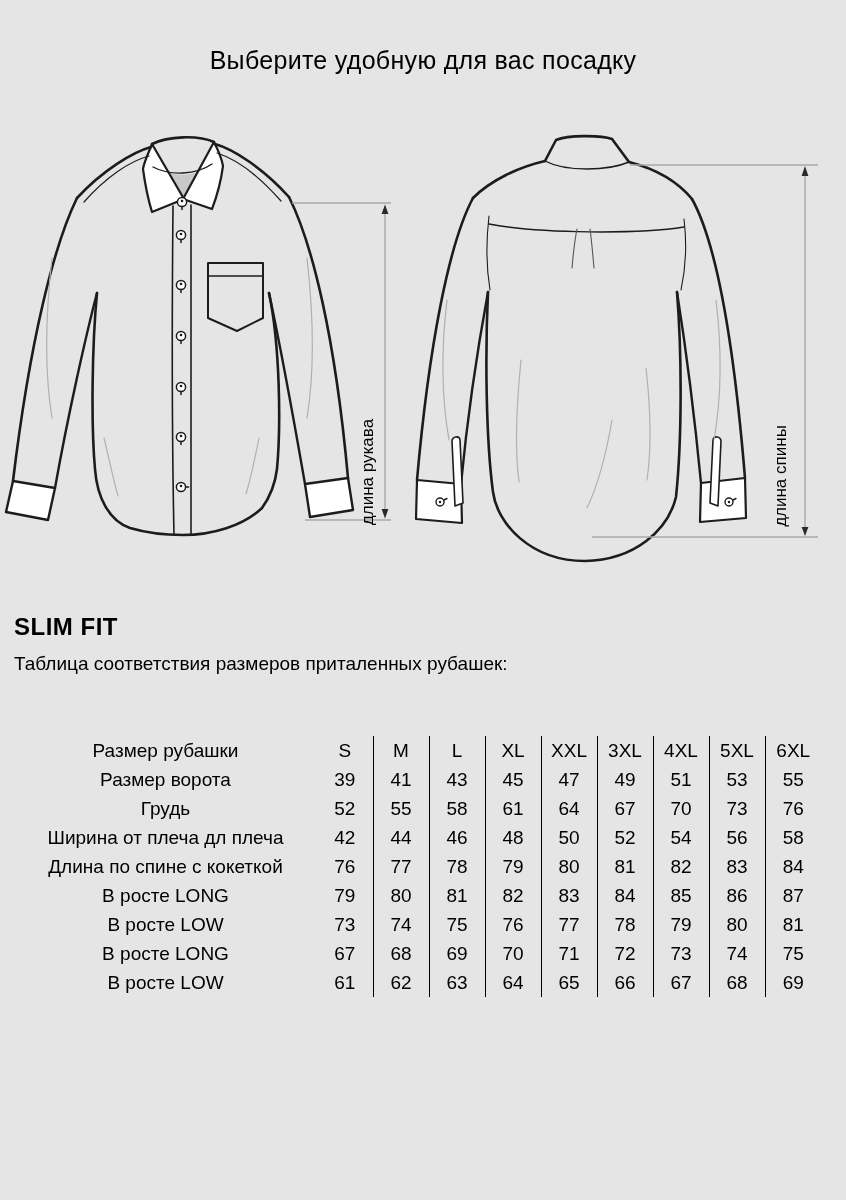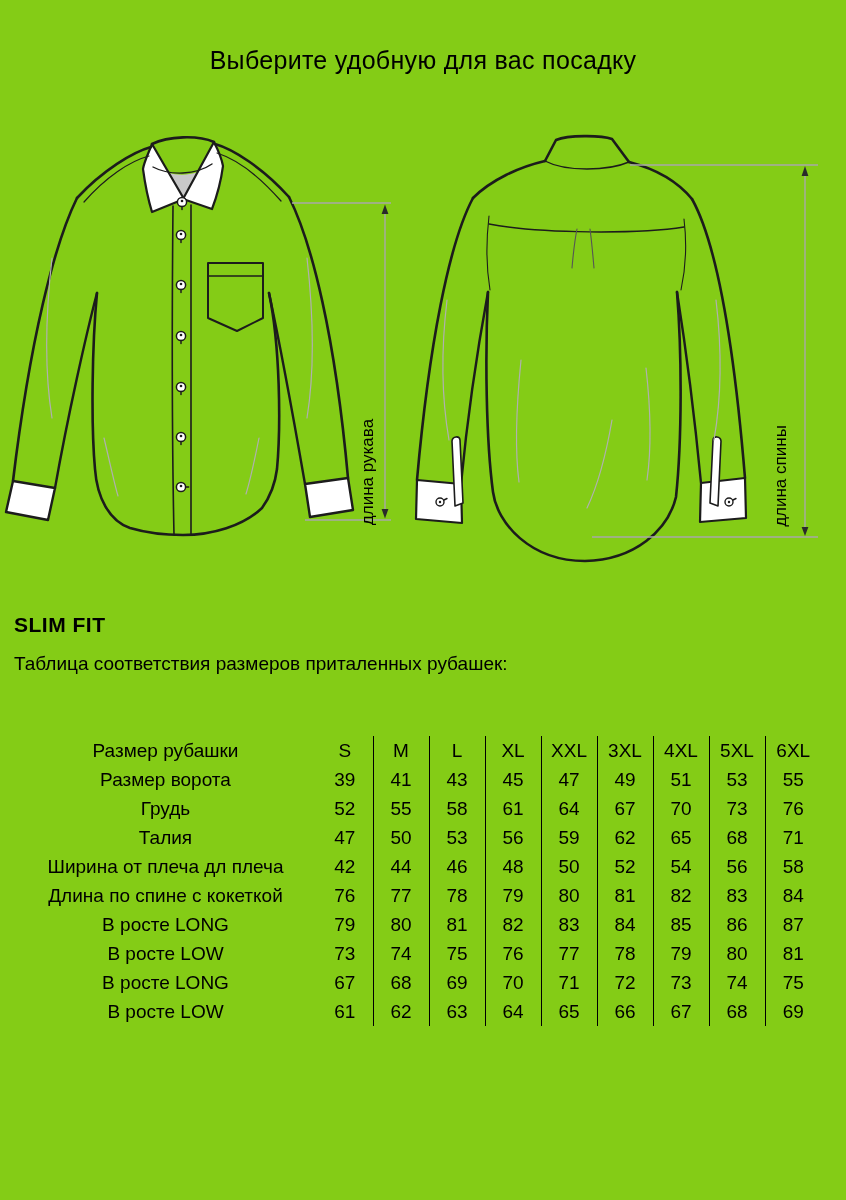--- a/index.html
+++ b/index.html
@@ -1,35 +1,35 @@
 <!DOCTYPE html>
 <html><head>
 <meta charset="utf-8">
 <style>
   html,body { margin:0; padding:0; background:#fff; }
   .page {
-    position:relative; width:846px; height:1200px; background:#84cc16;
+    position:relative; width:846px; height:1200px; background:#e5e5e5;
     font-family:"Liberation Sans", sans-serif; color:#000; overflow:hidden;
   }
   .page-title {
     position:absolute; top:46px; left:0; width:846px; margin:0;
     text-align:center; font-size:25px; font-weight:400; letter-spacing:.3px;
   }
   .diagrams { position:absolute; top:110px; left:0; width:846px; height:480px; }
   .diagrams svg { position:absolute; top:0; left:0; }
   .meas-label {
     position:absolute; font-size:17px; white-space:nowrap; color:#000;
     transform-origin:0 0; transform:rotate(-90deg); width:132px; height:20px;
     text-align:center; line-height:20px;
   }
   #lbl-front { left:358px; top:428px; }
   #lbl-back  { left:771px; top:432px; }
   .fit-heading {
     position:absolute; top:613px; left:14px; margin:0;
-    font-size:21px; font-weight:700; letter-spacing:.5px;
+    font-size:24px; font-weight:700; letter-spacing:.5px;
   }
   .table-caption {
     position:absolute; top:653px; left:14px; margin:0;
     font-size:19px; font-weight:400;
   }
   table.size-table {
     position:absolute; top:736px; left:14px; width:807px;
     border-collapse:collapse; table-layout:fixed; font-size:19px;
   }
   .size-table th, .size-table td {
@@ -230,32 +230,20 @@
           <td class="val">55</td>
           <td class="val">58</td>
           <td class="val">61</td>
           <td class="val">64</td>
           <td class="val">67</td>
           <td class="val">70</td>
           <td class="val">73</td>
           <td class="val">76</td>
         </tr>
         <tr>
-          <td class="label">Талия</td>
-          <td class="val first">47</td>
-          <td class="val">50</td>
-          <td class="val">53</td>
-          <td class="val">56</td>
-          <td class="val">59</td>
-          <td class="val">62</td>
-          <td class="val">65</td>
-          <td class="val">68</td>
-          <td class="val">71</td>
-        </tr>
-        <tr>
           <td class="label">Ширина от плеча дл плеча</td>
           <td class="val first">42</td>
           <td class="val">44</td>
           <td class="val">46</td>
           <td class="val">48</td>
           <td class="val">50</td>
           <td class="val">52</td>
           <td class="val">54</td>
           <td class="val">56</td>
           <td class="val">58</td>

